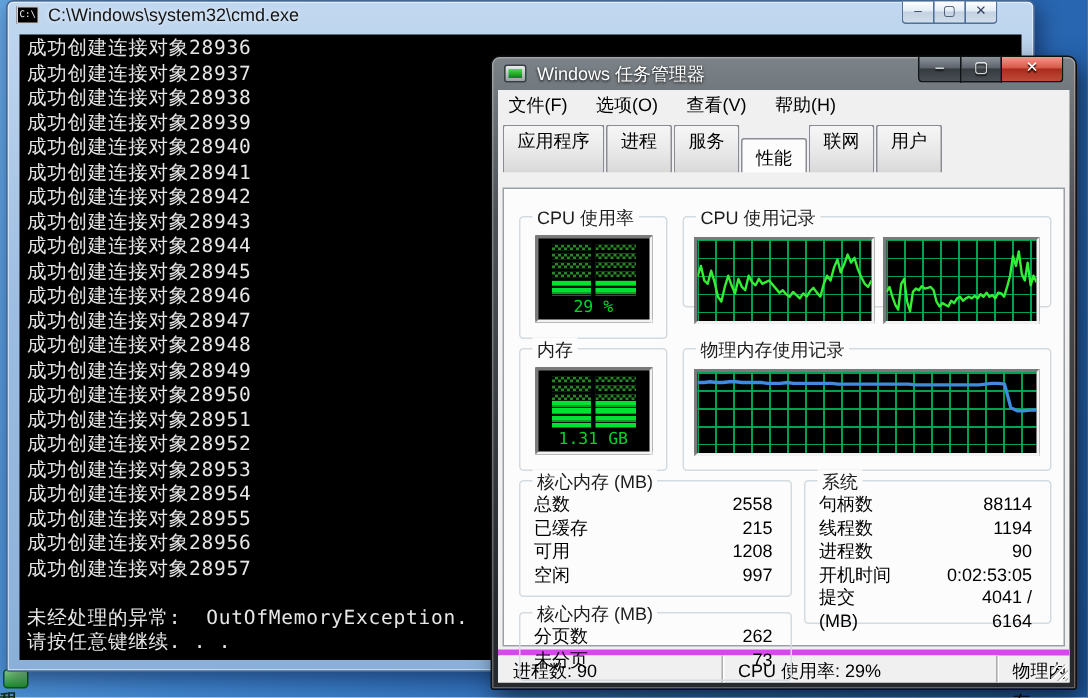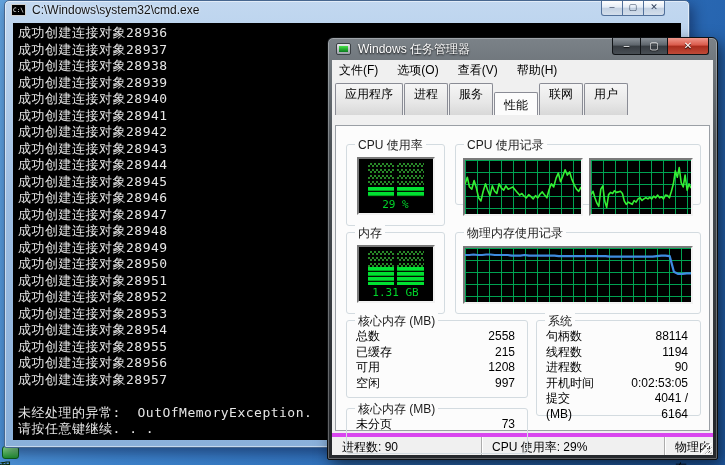--- a/index.html
+++ b/index.html
@@ -279,20 +279,24 @@
                 <span class="k">提交(MB)</span>
                 <span class="v">4041 / 6164</span>
               </div>
             </div>
         </div>
 
         <div class="grp grp-pad" style="left:10px;top:282px;width:182px;height:46px;">
           <span class="grp-label">核心内存 (MB)</span>
           <div>
               <div class="kv">
+                <span class="k">分页数</span>
+                <span class="v">262</span>
+              </div>
+              <div class="kv">
                 <span class="k">未分页</span>
                 <span class="v">73</span>
               </div>
             </div>
         </div>
 
       </div>
 
       <div class="tm-status" id="statusbar">
         <div class="st-cell c1">进程数: 90</div>

